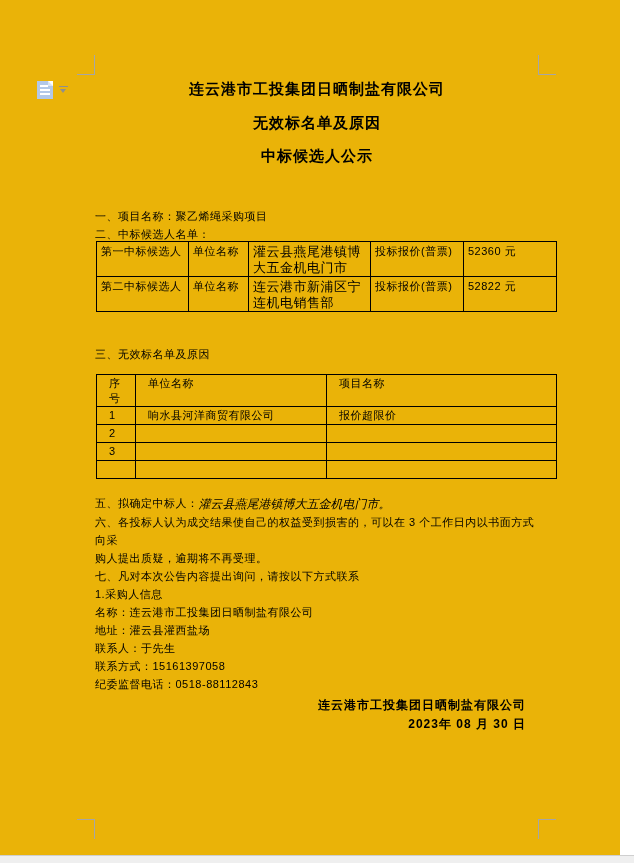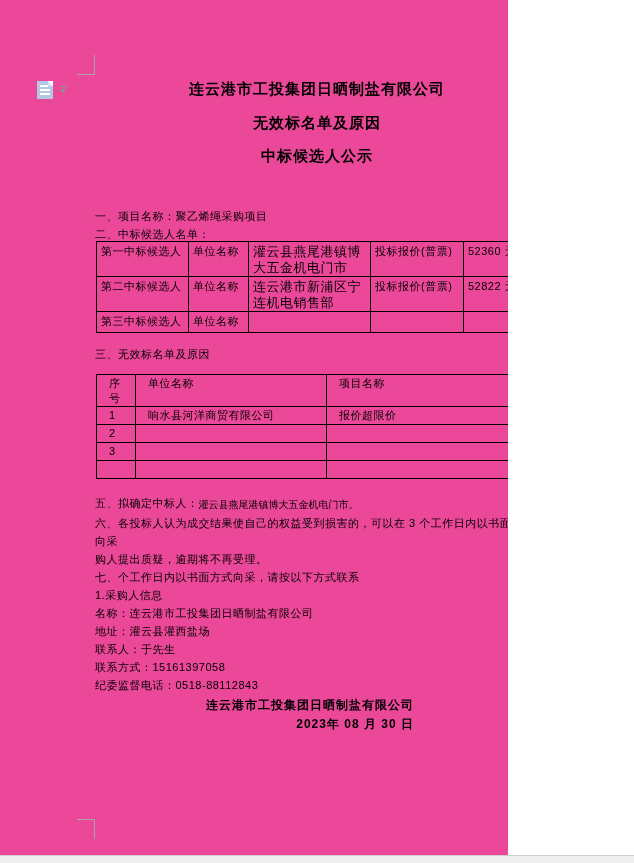--- a/index.html
+++ b/index.html
@@ -4,22 +4,22 @@
 <style>
   * { margin:0; padding:0; box-sizing:border-box; }
   html,body { width:634px; height:863px; }
   body {
     font-family:"Liberation Sans", sans-serif;
     color:#000;
     background:#ffffff;
   }
   .page {
     position:relative;
-    width:508px; height:855px;
-    background:#ec4899;
+    width:620px; height:855px;
+    background:#eab308;
     overflow:hidden;
   }
   .app-bottom {
     position:absolute; left:0; top:855px; width:634px; height:8px;
     background:#efefef; border-top:1px solid #cfcfcf;
   }
 
   
   .crop { position:absolute; width:18px; height:20px; }
   .crop.tl { left:77px;  top:55px;  border-right:1px solid #a6a6a6; border-bottom:1px solid #a6a6a6; }
@@ -52,21 +52,21 @@
   
   .doc-title { position:absolute; left:0; width:634px; text-align:center;
                font-weight:bold; font-size:15px; line-height:16px; letter-spacing:1px; }
   .t1 { top:81px; } .t2 { top:115px; } .t3 { top:148px; }
 
   
   .bodyline { font-size:11px; line-height:18px; letter-spacing:0.5px; }
   .block-12 { position:absolute; left:95px; top:207px; width:446px; }
   .block-3  { position:absolute; left:95px; top:345px; width:446px; }
   .block-567 { position:absolute; left:95px; top:494px; width:448px; }
-  .big-inline { font-size:10px; letter-spacing:0; vertical-align:-1px; }
+  .big-inline { font-size:12px; letter-spacing:0; vertical-align:-1px;font-style:italic; }
 
   
   table { border-collapse:collapse; table-layout:fixed; position:absolute; left:96px; }
   td { border:1px solid #000; vertical-align:top; overflow:hidden;
        font-size:11px; line-height:15px; padding:2px 4px 0 4px; letter-spacing:0.5px; }
   .tbl-candidates { top:241px; width:460px; }
   .tbl-candidates tr.r1 td { height:35px; }
   .tbl-candidates tr.r2 td { height:33px; }
   .tbl-candidates tr.r3 td { height:21px; }
   .tbl-candidates td.company { font-size:13px; line-height:16px; letter-spacing:0.5px; }
@@ -127,27 +127,20 @@
       <td>投标报价(普票)</td>
       <td>52360 元</td>
     </tr>
     <tr class="r2">
       <td>第二中标候选人</td>
       <td>单位名称</td>
       <td class="company">连云港市新浦区宁连机电销售部</td>
       <td>投标报价(普票)</td>
       <td>52822 元</td>
     </tr>
-    <tr class="r3">
-      <td>第三中标候选人</td>
-      <td>单位名称</td>
-      <td class="company"></td>
-      <td></td>
-      <td></td>
-    </tr>
   </tbody>
     </table>
 
   <div class="block-3">
     <div class="bodyline">三、无效标名单及原因</div>
   </div>
 
   <table class="tbl-invalid">
     <colgroup>
       <col style="width:39px">
@@ -180,21 +173,21 @@
       <td></td>
       <td></td>
     </tr>
   </tbody>
     </table>
 
   <div class="block-567">
     <div class="bodyline"><span>五、拟确定中标人：</span><span class="big-inline">灌云县燕尾港镇博大五金机电门市。</span></div>
     <div class="bodyline">六、各投标人认为成交结果使自己的权益受到损害的，可以在 3 个工作日内以书面方式向采</div>
     <div class="bodyline">购人提出质疑，逾期将不再受理。</div>
-    <div class="bodyline">七、个工作日内以书面方式向采，请按以下方式联系</div>
+    <div class="bodyline">七、凡对本次公告内容提出询问，请按以下方式联系</div>
     <div class="bodyline">1.采购人信息</div>
     <div class="bodyline">名称：连云港市工投集团日晒制盐有限公司</div>
     <div class="bodyline">地址：灌云县灌西盐场</div>
     <div class="bodyline">联系人：于先生</div>
     <div class="bodyline">联系方式：15161397058</div>
     <div class="bodyline">纪委监督电话：0518-88112843</div>
   </div>
 
   <div class="footer">
     <div>连云港市工投集团日晒制盐有限公司</div>

